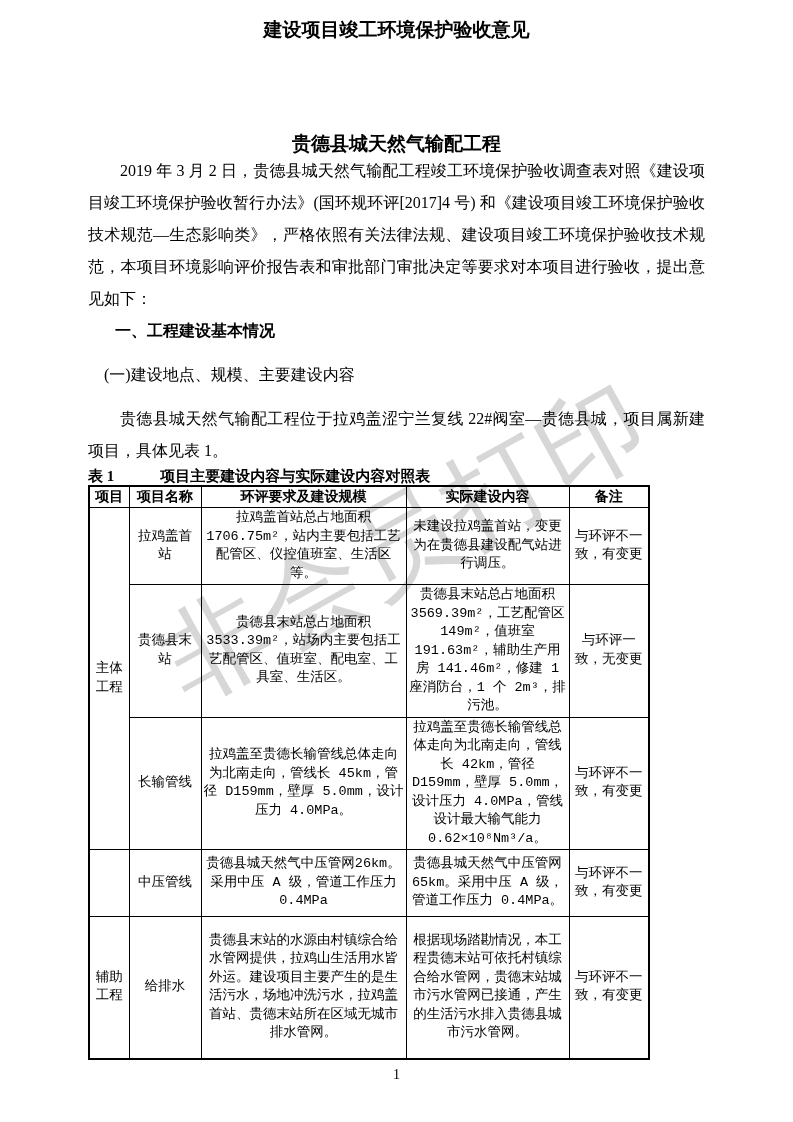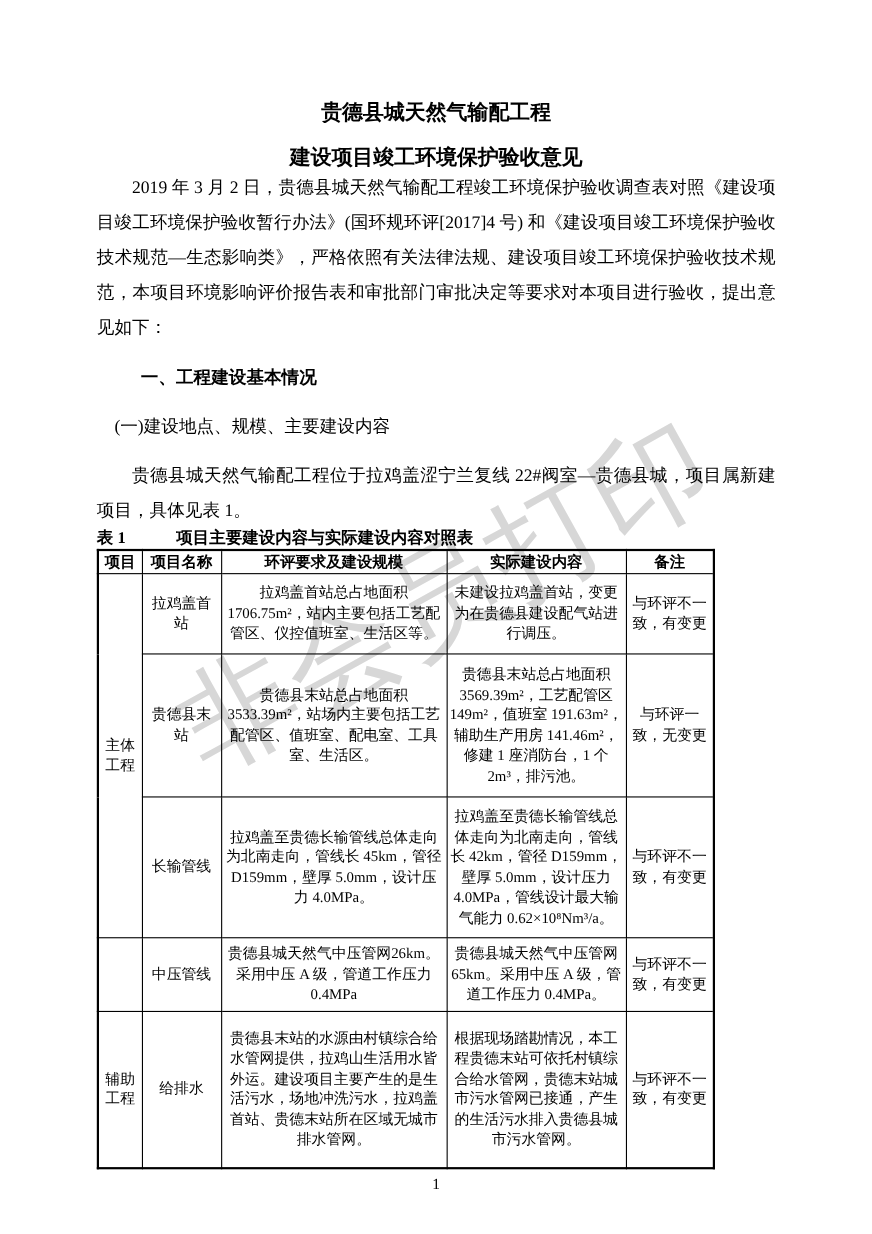--- a/index.html
+++ b/index.html
@@ -23,51 +23,52 @@
     white-space:nowrap;
     z-index:0;
     user-select:none;
   }
   .content { position:relative; z-index:1; padding:0 88px; }
   .title { margin:0; text-align:center; font-size:19px; font-weight:bold; line-height:22px; }
   .title-1 { padding-top:92px; }
   .title-2 { margin-top:19px; }
   p.body { margin:0; font-size:16px; line-height:32px; text-align:justify; }
   .intro { margin-top:11px; text-indent:32px; }
-  .h-sec { margin:13px; font-size:16px; font-weight:bold; line-height:32px; text-indent:27px; }
+  .h-sec { margin:0; font-size:16px; font-weight:bold; line-height:32px; text-indent:27px; }
   .h-sub { margin:12px; font-size:16px; line-height:32px; text-indent:4px; }
   .para2 { text-indent:32px; }
   .caption { margin:0; text-align:left; font-size:15px; font-weight:bold; line-height:18px; }
   .caption .cap-gap { display:inline-block; width:46px; }
   table.cmp {
     border-collapse:collapse;
     table-layout:fixed;
     width:560px;
     border:2px solid #000;
     background:transparent;
   }
   table.cmp th, table.cmp td {
     border:1px solid #000;
     padding:1px 2px;
     text-align:center;
     vertical-align:middle;
     overflow:hidden;
+    font-family:Liberation Mono, monospace;
   }
   table.cmp th { font-size:14px; font-weight:bold; height:20px; padding:0; }
   table.cmp td { font-size:13.5px; line-height:18.5px; }
   .pagenum { text-align:center; font-size:14px; margin-top:7px; }
 </style>
 </head>
 <body>
 
 <div class="page">
   <div class="watermark">非会员打印</div>
   <div class="content">
+    <h1 class="title title-2">建设项目竣工环境保护验收意见</h1>
     <h1 class="title title-1">贵德县城天然气输配工程</h1>
-    <h1 class="title title-2">建设项目竣工环境保护验收意见</h1>
     <p class="body intro">2019 年 3 月 2 日，贵德县城天然气输配工程竣工环境保护验收调查表对照《建设项目竣工环境保护验收暂行办法》(国环规环评[2017]4 号) 和《建设项目竣工环境保护验收技术规范—生态影响类》，严格依照有关法律法规、建设项目竣工环境保护验收技术规范，本项目环境影响评价报告表和审批部门审批决定等要求对本项目进行验收，提出意见如下：</p>
     <p class="h-sec">一、工程建设基本情况</p>
     <p class="h-sub">(一)建设地点、规模、主要建设内容</p>
     <p class="body para2">贵德县城天然气输配工程位于拉鸡盖涩宁兰复线 22#阀室—贵德县城，项目属新建项目，具体见表 1。</p>
     <p class="caption"><span>表 1</span><span class="cap-gap"></span><span>项目主要建设内容与实际建设内容对照表</span></p>
     <table class="cmp">
       <colgroup>
         <col style="width:40px">
         <col style="width:72px">
         <col style="width:205px">

